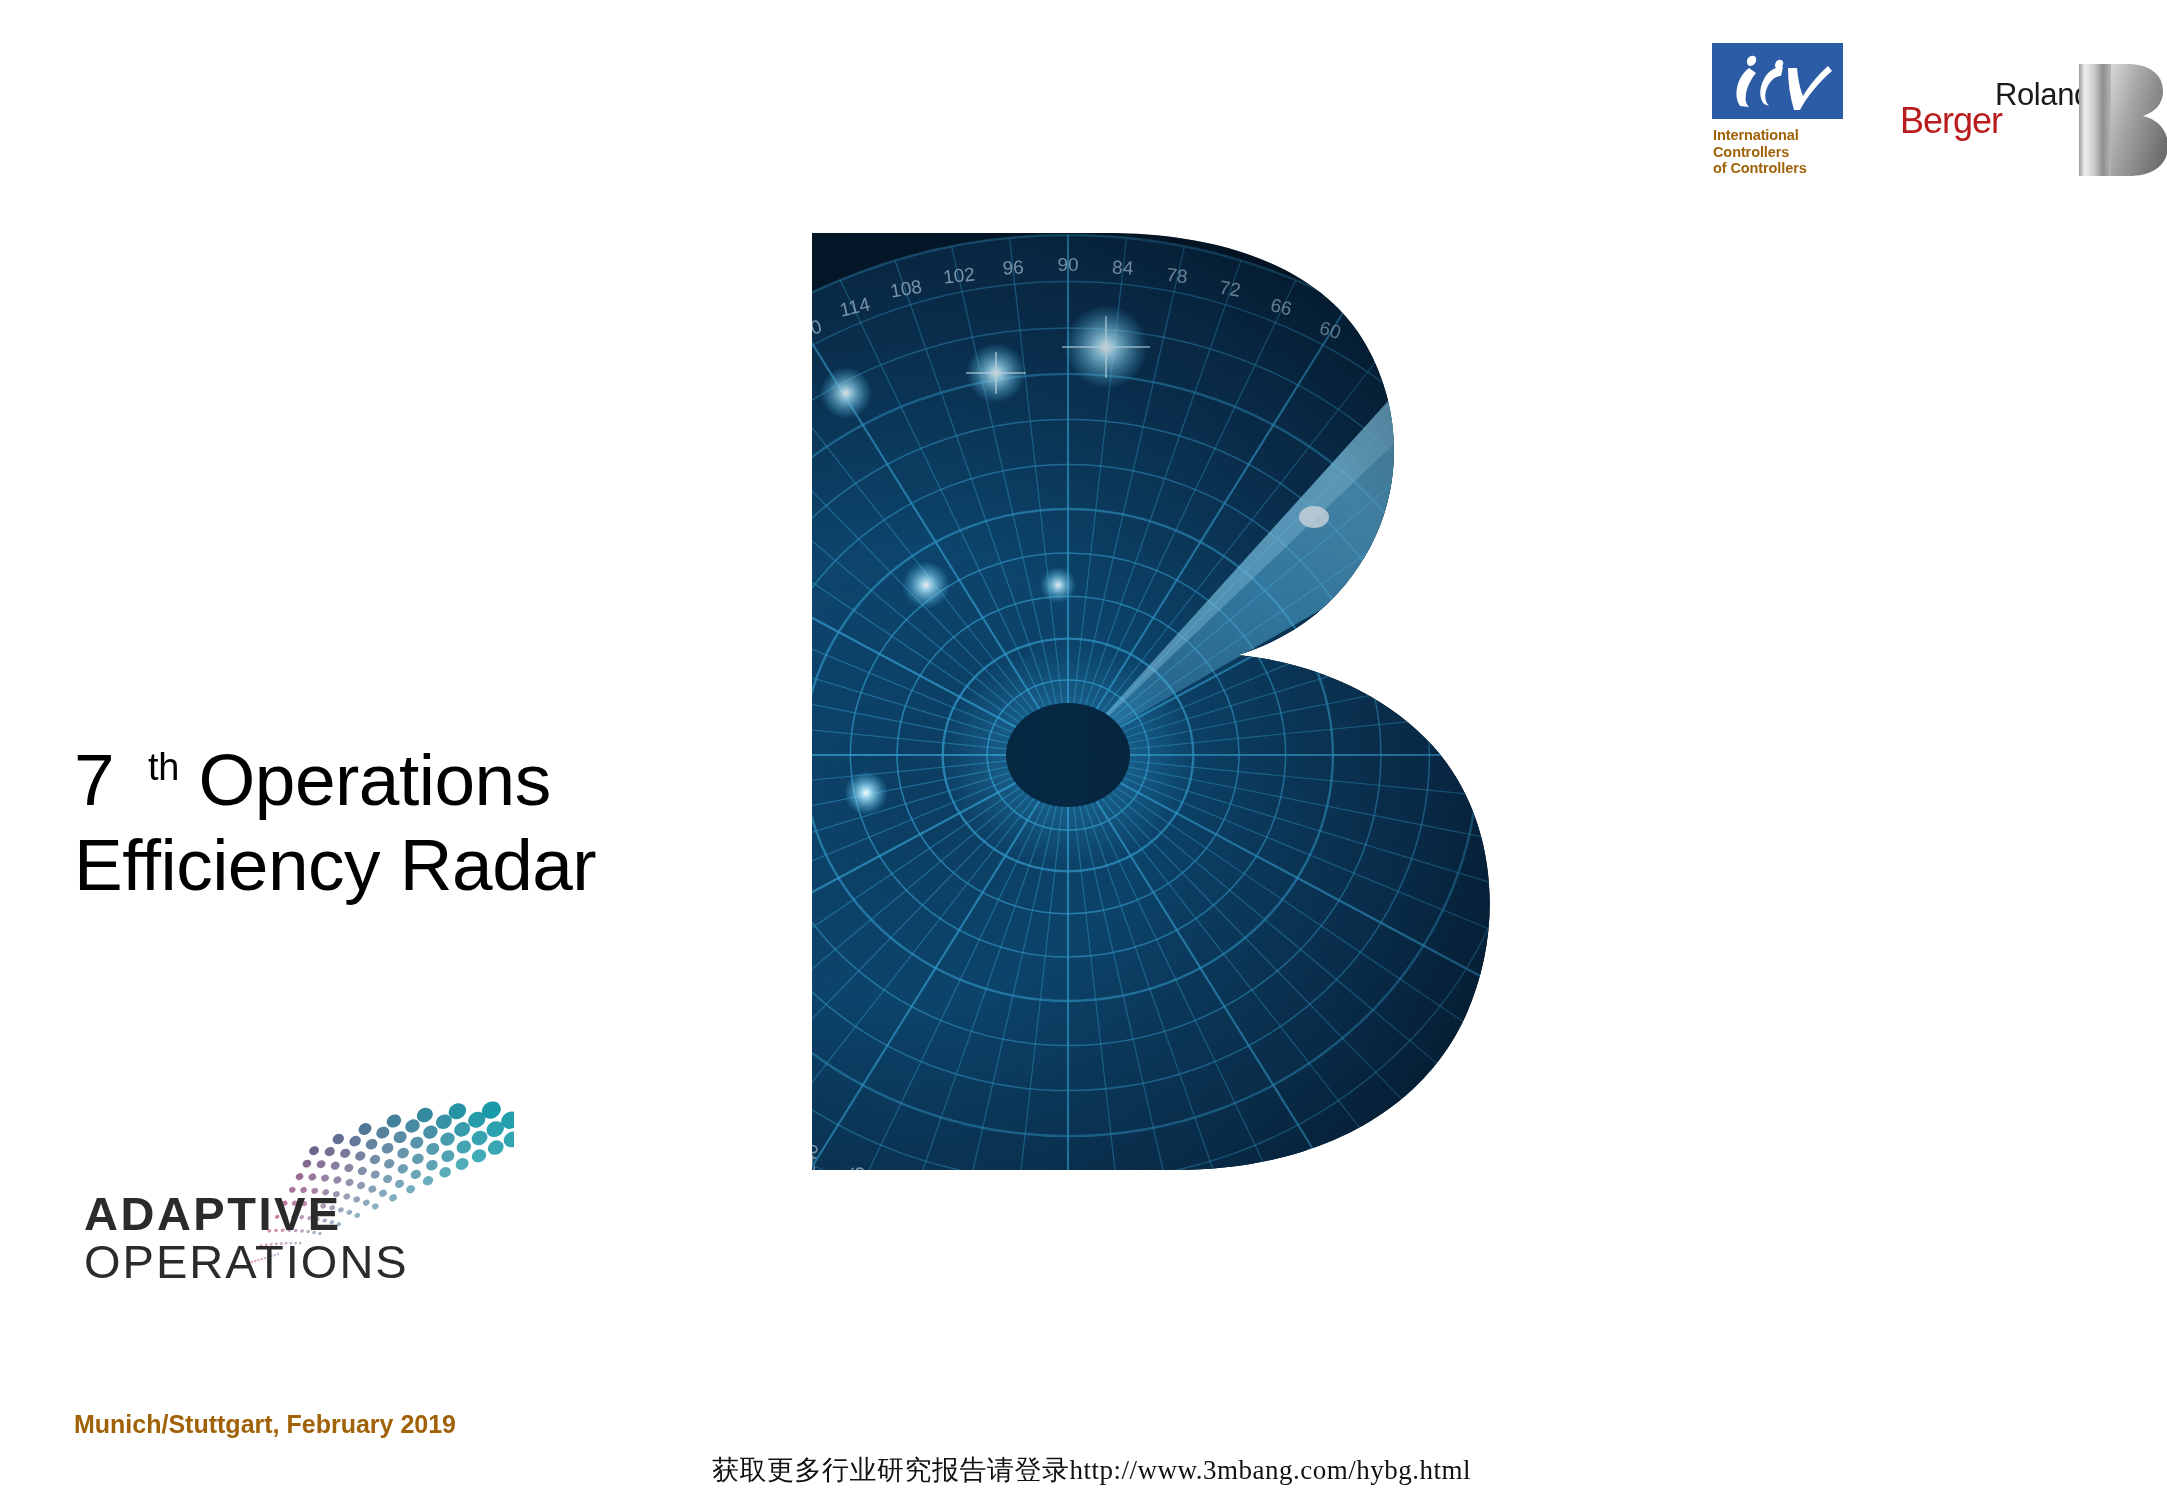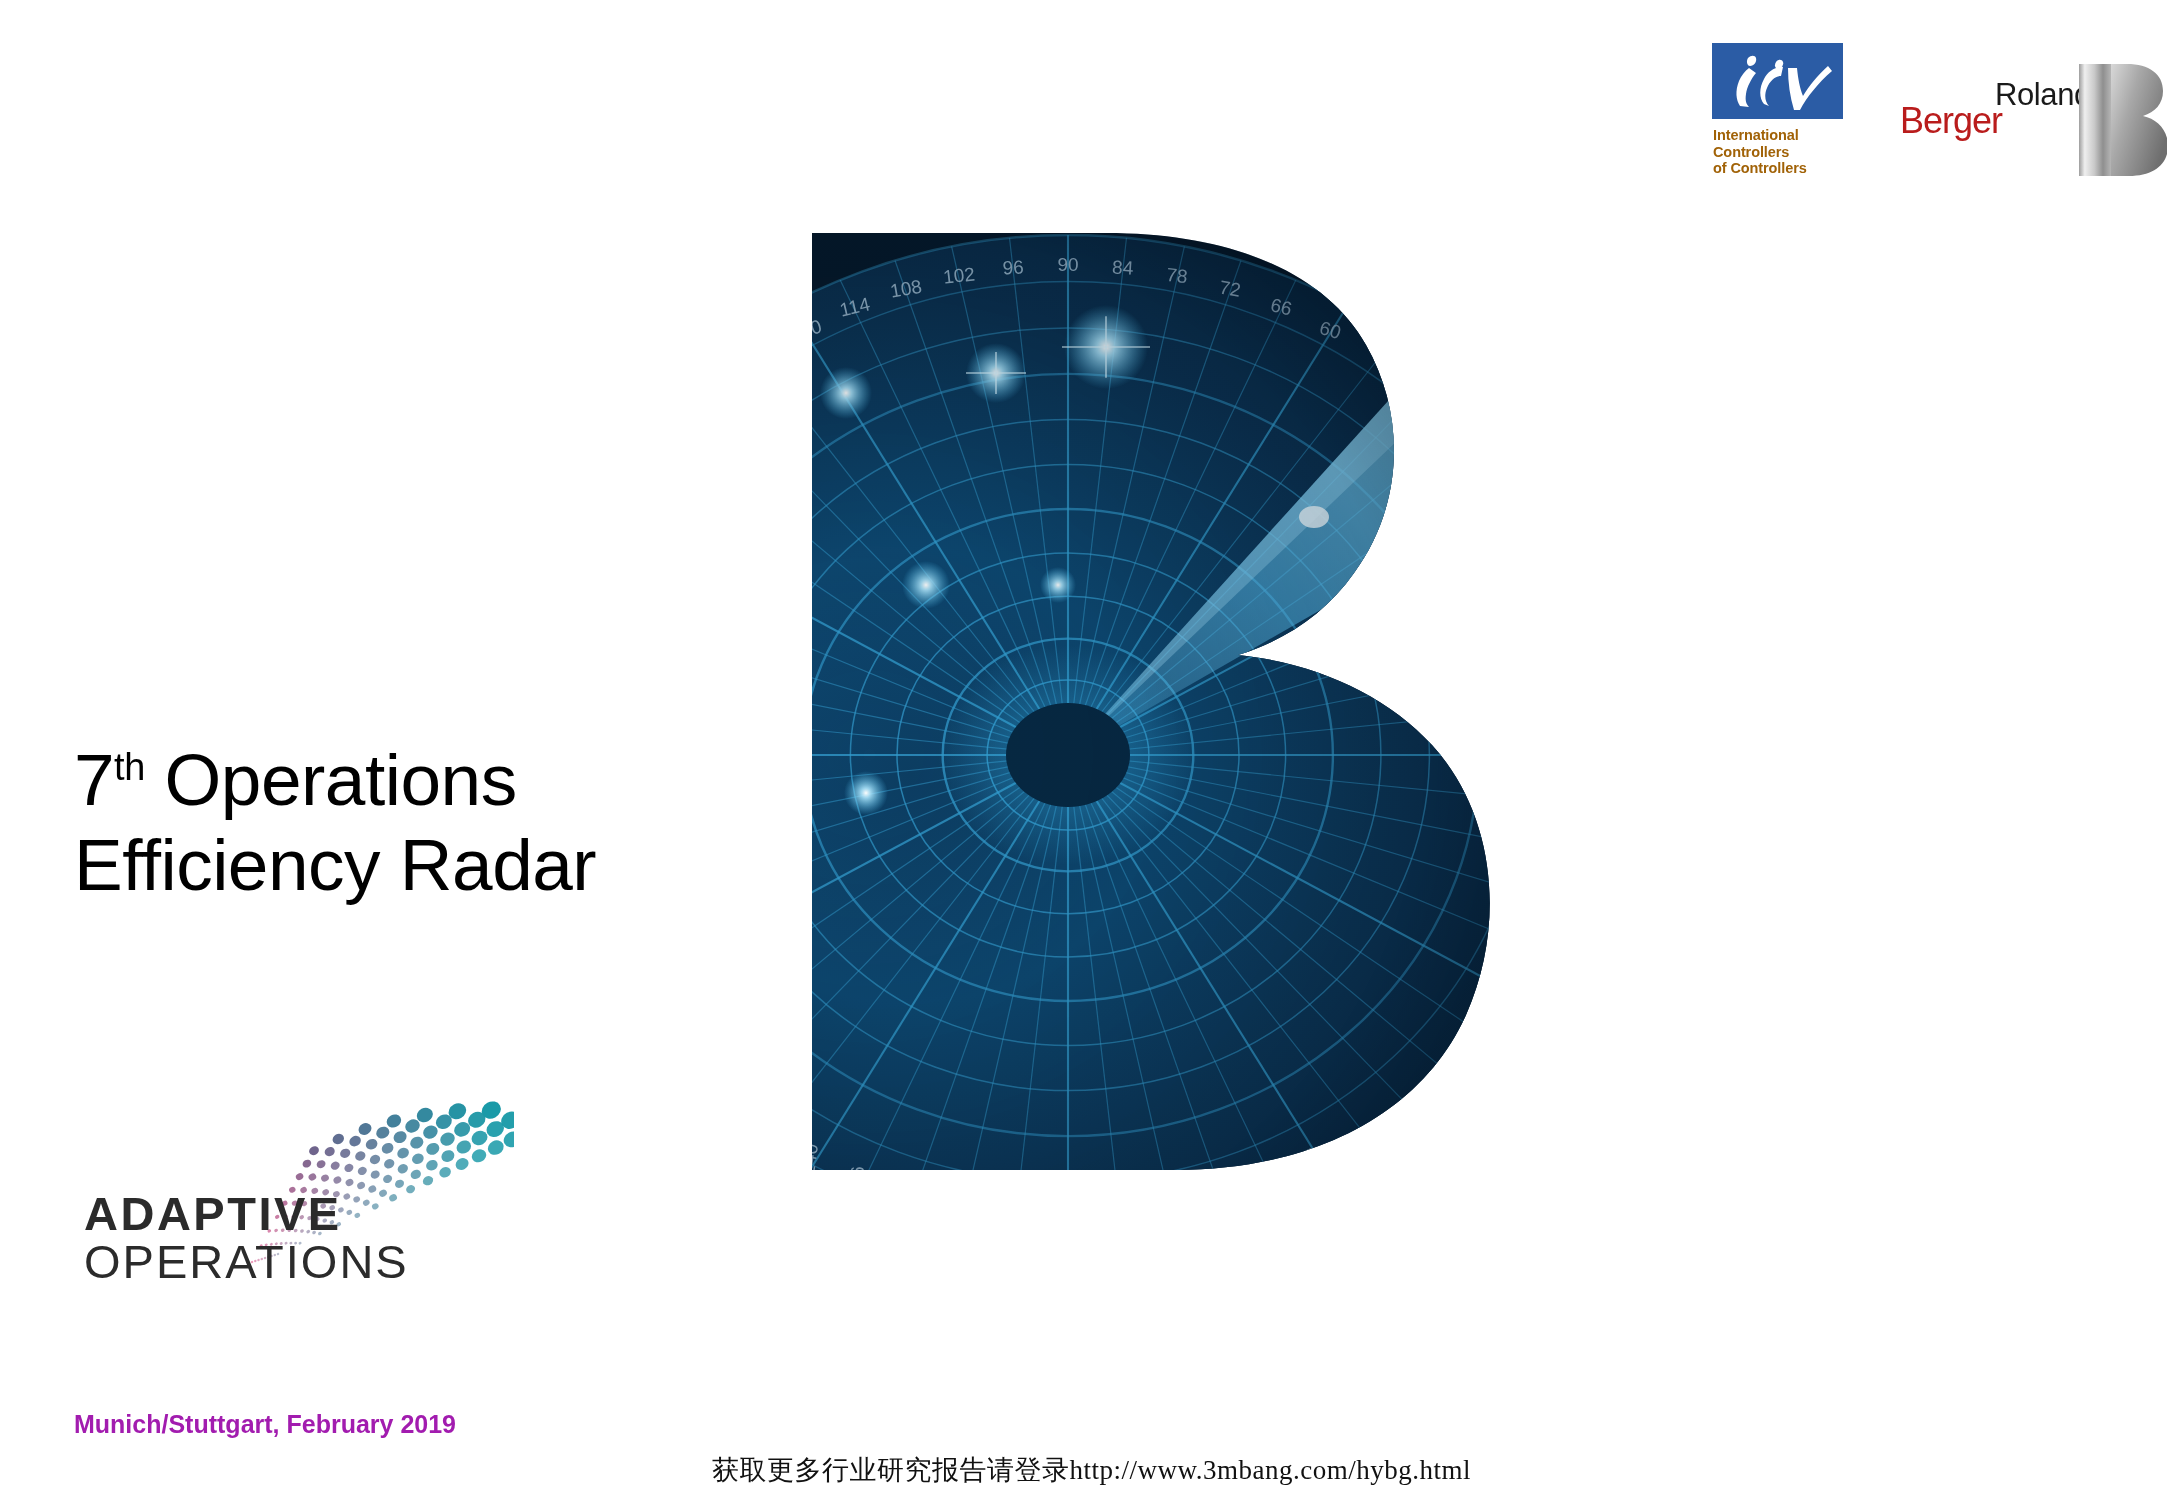--- a/index.html
+++ b/index.html
@@ -29,34 +29,34 @@
     font-family:"Liberation Sans",sans-serif;letter-spacing:-0.4px;}
   #rb-berger{position:absolute;left:-5px;top:55px;font-size:36px;color:#b91c1c;
     font-family:"Liberation Sans",sans-serif;letter-spacing:-1px;}
   #rb-b{position:absolute;left:172px;top:15px;width:92px;height:120px;}
 
   
   #headline{position:absolute;left:74px;top:738px;width:760px;
     font-size:73px;line-height:1.16;color:#000;letter-spacing:-0.5px;
     font-family:"Liberation Sans",sans-serif;}
   #headline .line{display:block;white-space:nowrap;}
-  #headline sup{font-size:0.52em;vertical-align:super;line-height:0;}
+  #headline sup{font-size:0.52em;vertical-align:super;line-height:0;margin-left:34px;}
 
   
   #ao-logo{position:absolute;left:84px;top:1090px;width:430px;height:220px;}
   #ao-swoosh{position:absolute;left:150px;top:0;width:280px;height:180px;}
   #ao-text{position:absolute;left:0;top:100px;width:340px;color:#2b2b2b;}
   #ao-line1{font-size:47px;font-weight:bold;letter-spacing:2.5px;
     font-family:"Liberation Sans",sans-serif;line-height:1.0;}
   #ao-line2{font-size:47px;font-weight:normal;letter-spacing:2.0px;
     font-family:"Liberation Sans",sans-serif;line-height:1.08;}
 
   
   #place-date{position:absolute;left:74px;top:1410px;font-size:25px;font-weight:bold;
-    color:#a21caf;font-family:"Liberation Sans",sans-serif;}
+    color:#a16207;font-family:"Liberation Sans",sans-serif;}
   #watermark{position:absolute;left:0;top:1452px;width:2167px;text-align:center;
     font-size:27px;color:#111;font-family:"Liberation Serif",serif;letter-spacing:0.5px;margin-left:8px;}
 
   
   #radar-b{position:absolute;left:806px;top:225px;width:770px;height:1055px;}
   #radar-b svg{display:block;width:100%;height:100%;}
 </style>
 </head>
 <body>
 

